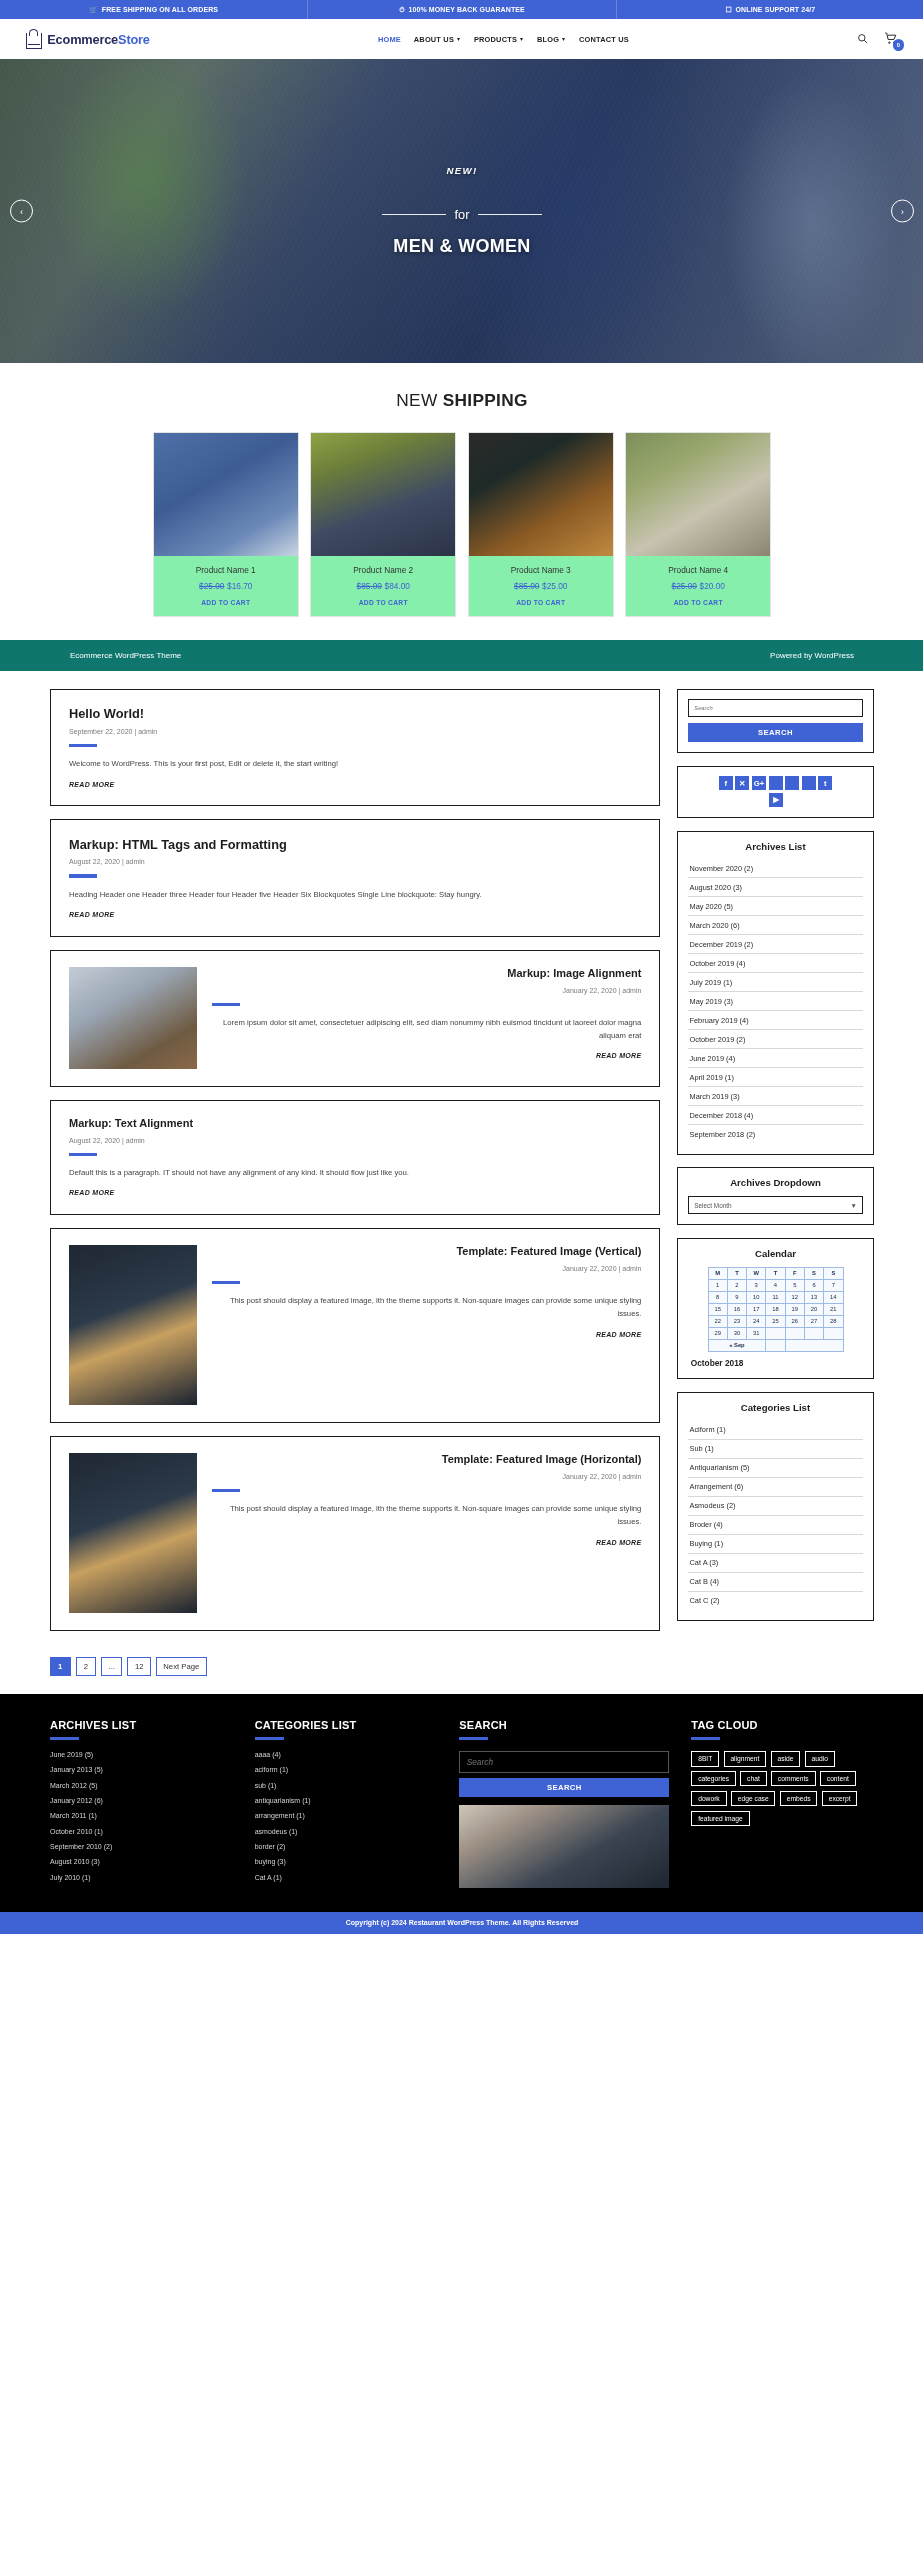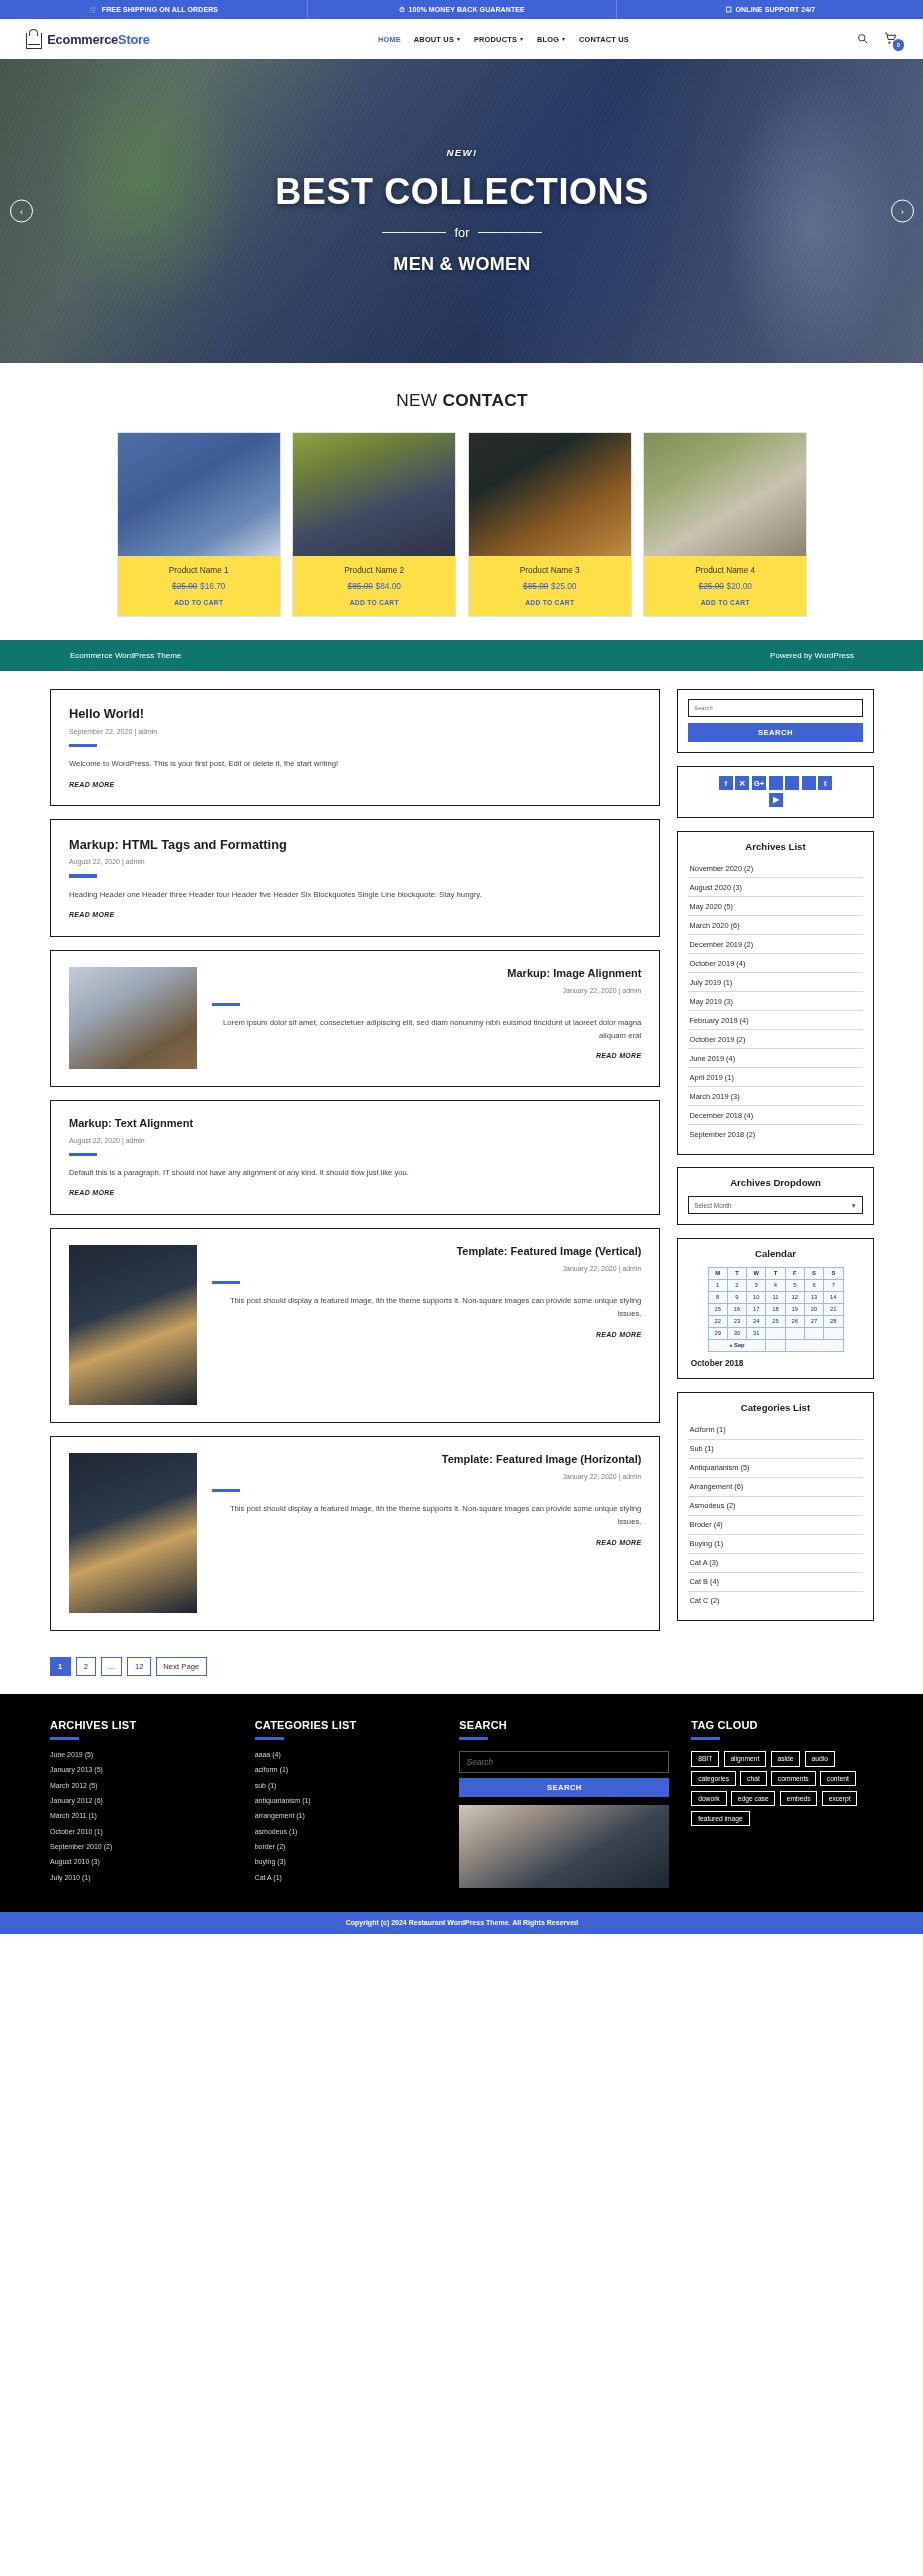--- a/index.html
+++ b/index.html
@@ -59,21 +59,21 @@
   .hero-arrow { position: absolute; top: 50%; transform: translateY(-50%); width: 23px; height: 23px;
                 border: 1.3px solid #fff; border-radius: 50%; color: #fff; background: none; cursor: pointer;
                 display: flex; align-items: center; justify-content: center; font-size: 9.6px; z-index: 3; }
   .hero-arrow.left { left: 10.2px; } .hero-arrow.right { right: 10.2px; }
 
   
   .arrivals { padding: 27px 0 23px; text-align: center; background: #fff; }
   .arrivals-title { font-size: 17.3px; font-weight: 400; letter-spacing: 0.3px; margin-bottom: 20.5px; }
   .arrivals-title b { font-weight: 800; }
   .prod-row { display: flex; justify-content: center; gap: 11.5px; }
-  .prod-card { width: 164px; border: 0.6px solid #e3e3e3; background: #fde047; }
+  .prod-card { width: 146px; border: 0.6px solid #e3e3e3; background: #86efac; }
   .prod-img { height: 123px; }
   .p1 { background: linear-gradient(150deg,#4f6fa8 0%,#3e5c94 40%,#6c8ab8 75%,#c9d4e2 100%); }
   .p2 { background: linear-gradient(160deg,#8fa344 0%,#6d7f3a 25%,#3f4a63 60%,#2b3347 100%); }
   .p3 { background: linear-gradient(150deg,#2b2b2b 0%,#1e2a28 30%,#8a5a24 65%,#c08a3e 100%); }
   .p4 { background: linear-gradient(150deg,#7d8f5a 0%,#9aa86f 30%,#c8c3b0 60%,#8a8470 100%); }
   .prod-body { padding: 9px 5.1px 10.2px; }
   .prod-name { font-size: 8.3px; color: #333; margin-bottom: 6.4px; }
   .prod-price { font-size: 8.3px; color: #3f62d4; margin-bottom: 7.7px; }
   .prod-price .old { text-decoration: line-through; margin-right: 2.6px; }
   .prod-cart { font-size: 6.7px; font-weight: 700; color: #3f62d4; letter-spacing: 0.3px; cursor: pointer; }
@@ -215,33 +215,32 @@
       <span class="cart-badge">0</span>
     </div>
   </div>
 </div>
 
 <div class="hero">
   <button class="hero-arrow left">‹</button>
   <button class="hero-arrow right">›</button>
   <div class="hero-inner">
     <div class="hero-new">NEW!</div>
-    <div class="hero-title">BEST COLLECTIONS</div>
     <div class="hero-for">
       <span class="rule"></span>
       <span>for</span>
       <span class="rule"></span>
     </div>
     <div class="hero-sub">MEN &amp; WOMEN</div>
   </div>
 </div>
 
 <div class="arrivals">
   <div class="arrivals-title">
-    <span>NEW </span><b>CONTACT</b>
+    <span>NEW </span><b>SHIPPING</b>
   </div>
   <div class="prod-row">
     <div class="prod-card">
       <div class="prod-img p1"></div>
       <div class="prod-body">
         <div class="prod-name">Product Name 1</div>
         <div class="prod-price">
           <span class="old">$25.00</span><span>$16.70</span>
         </div>
         <div class="prod-cart">ADD TO CART</div>

